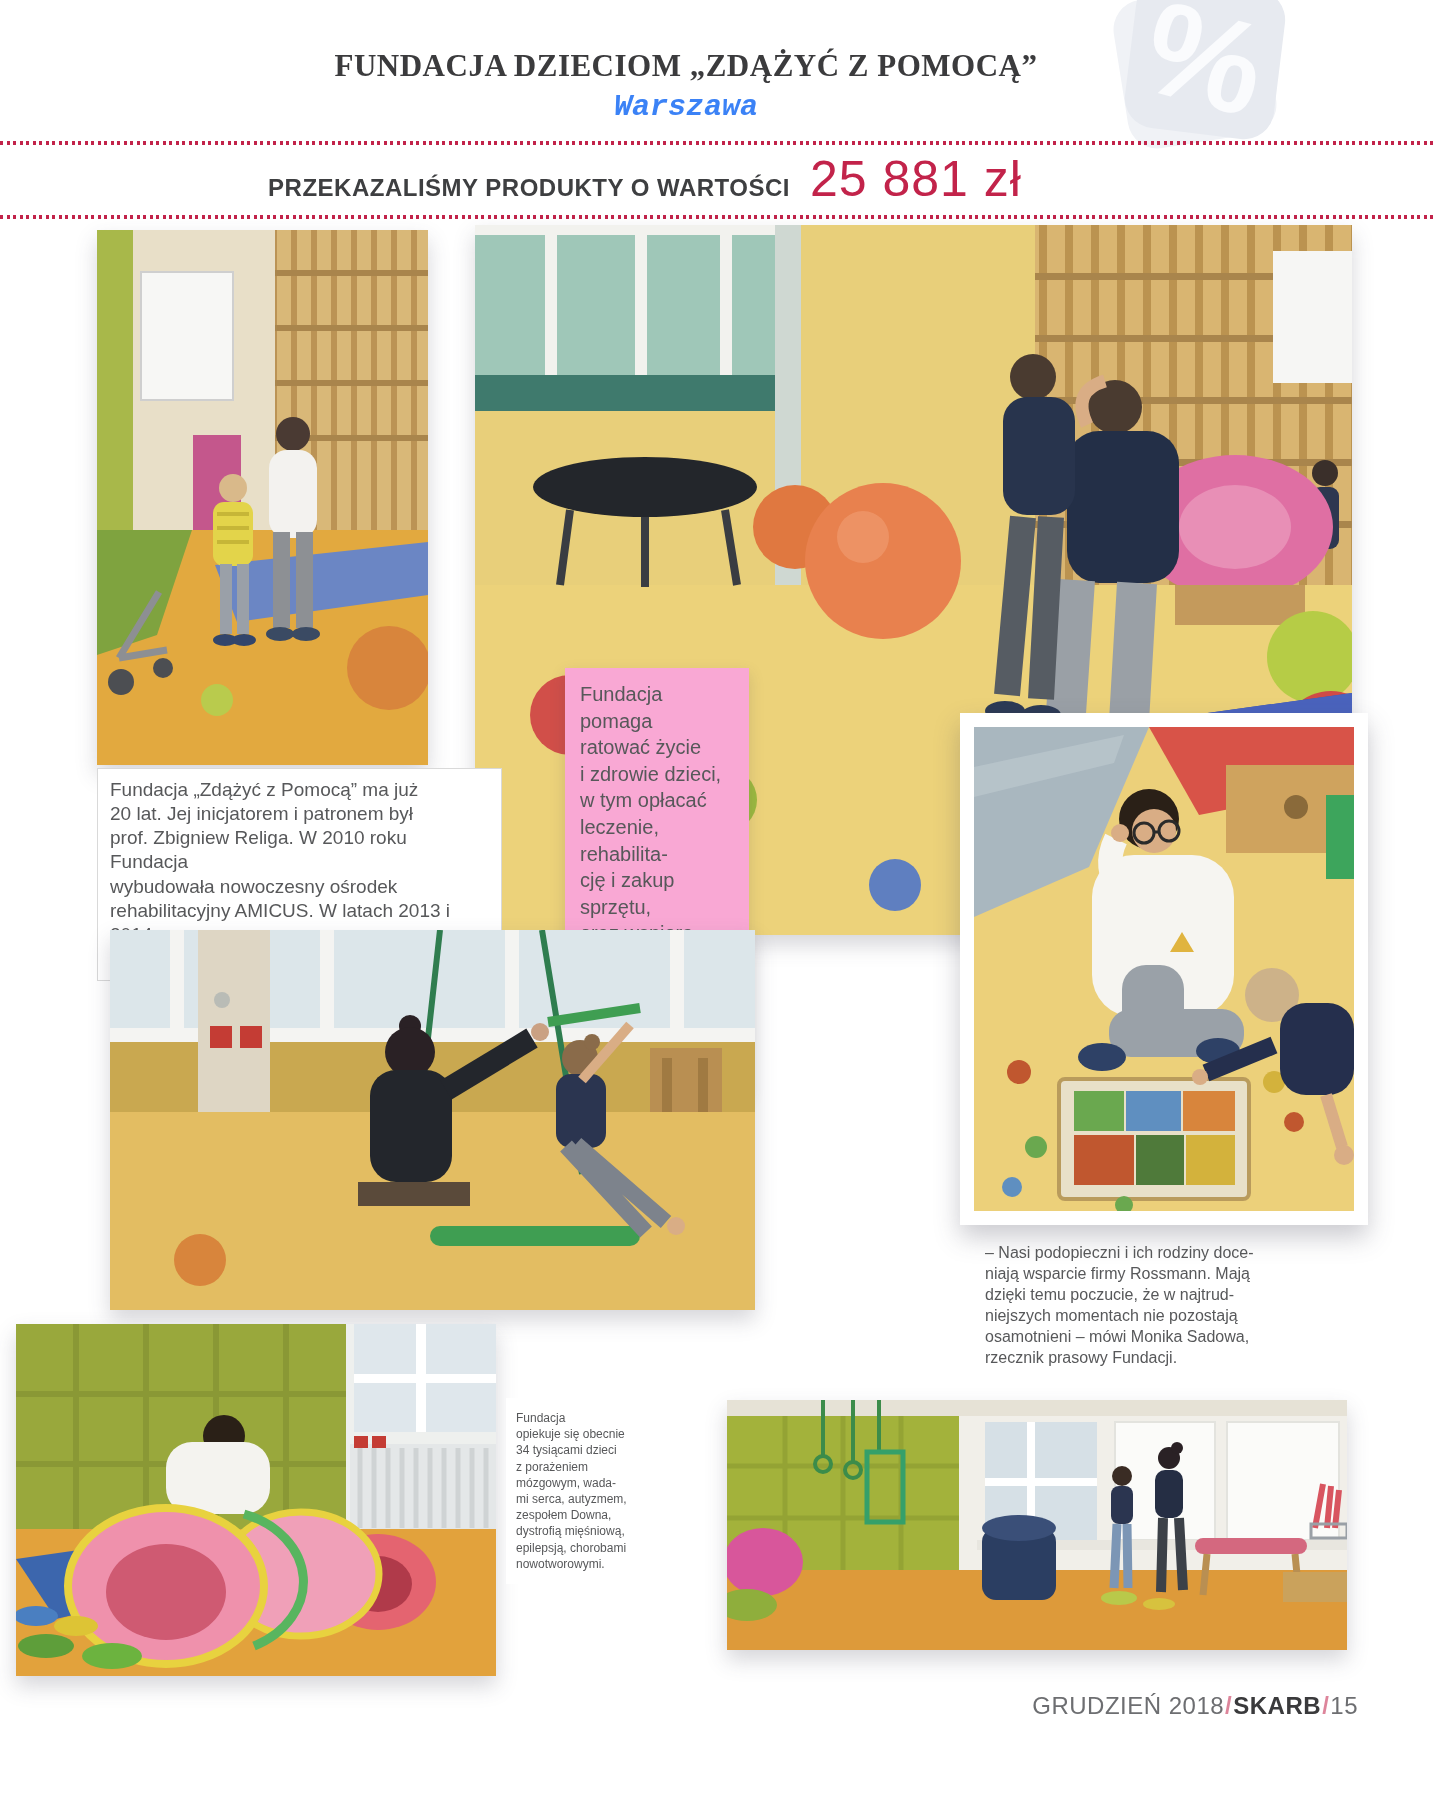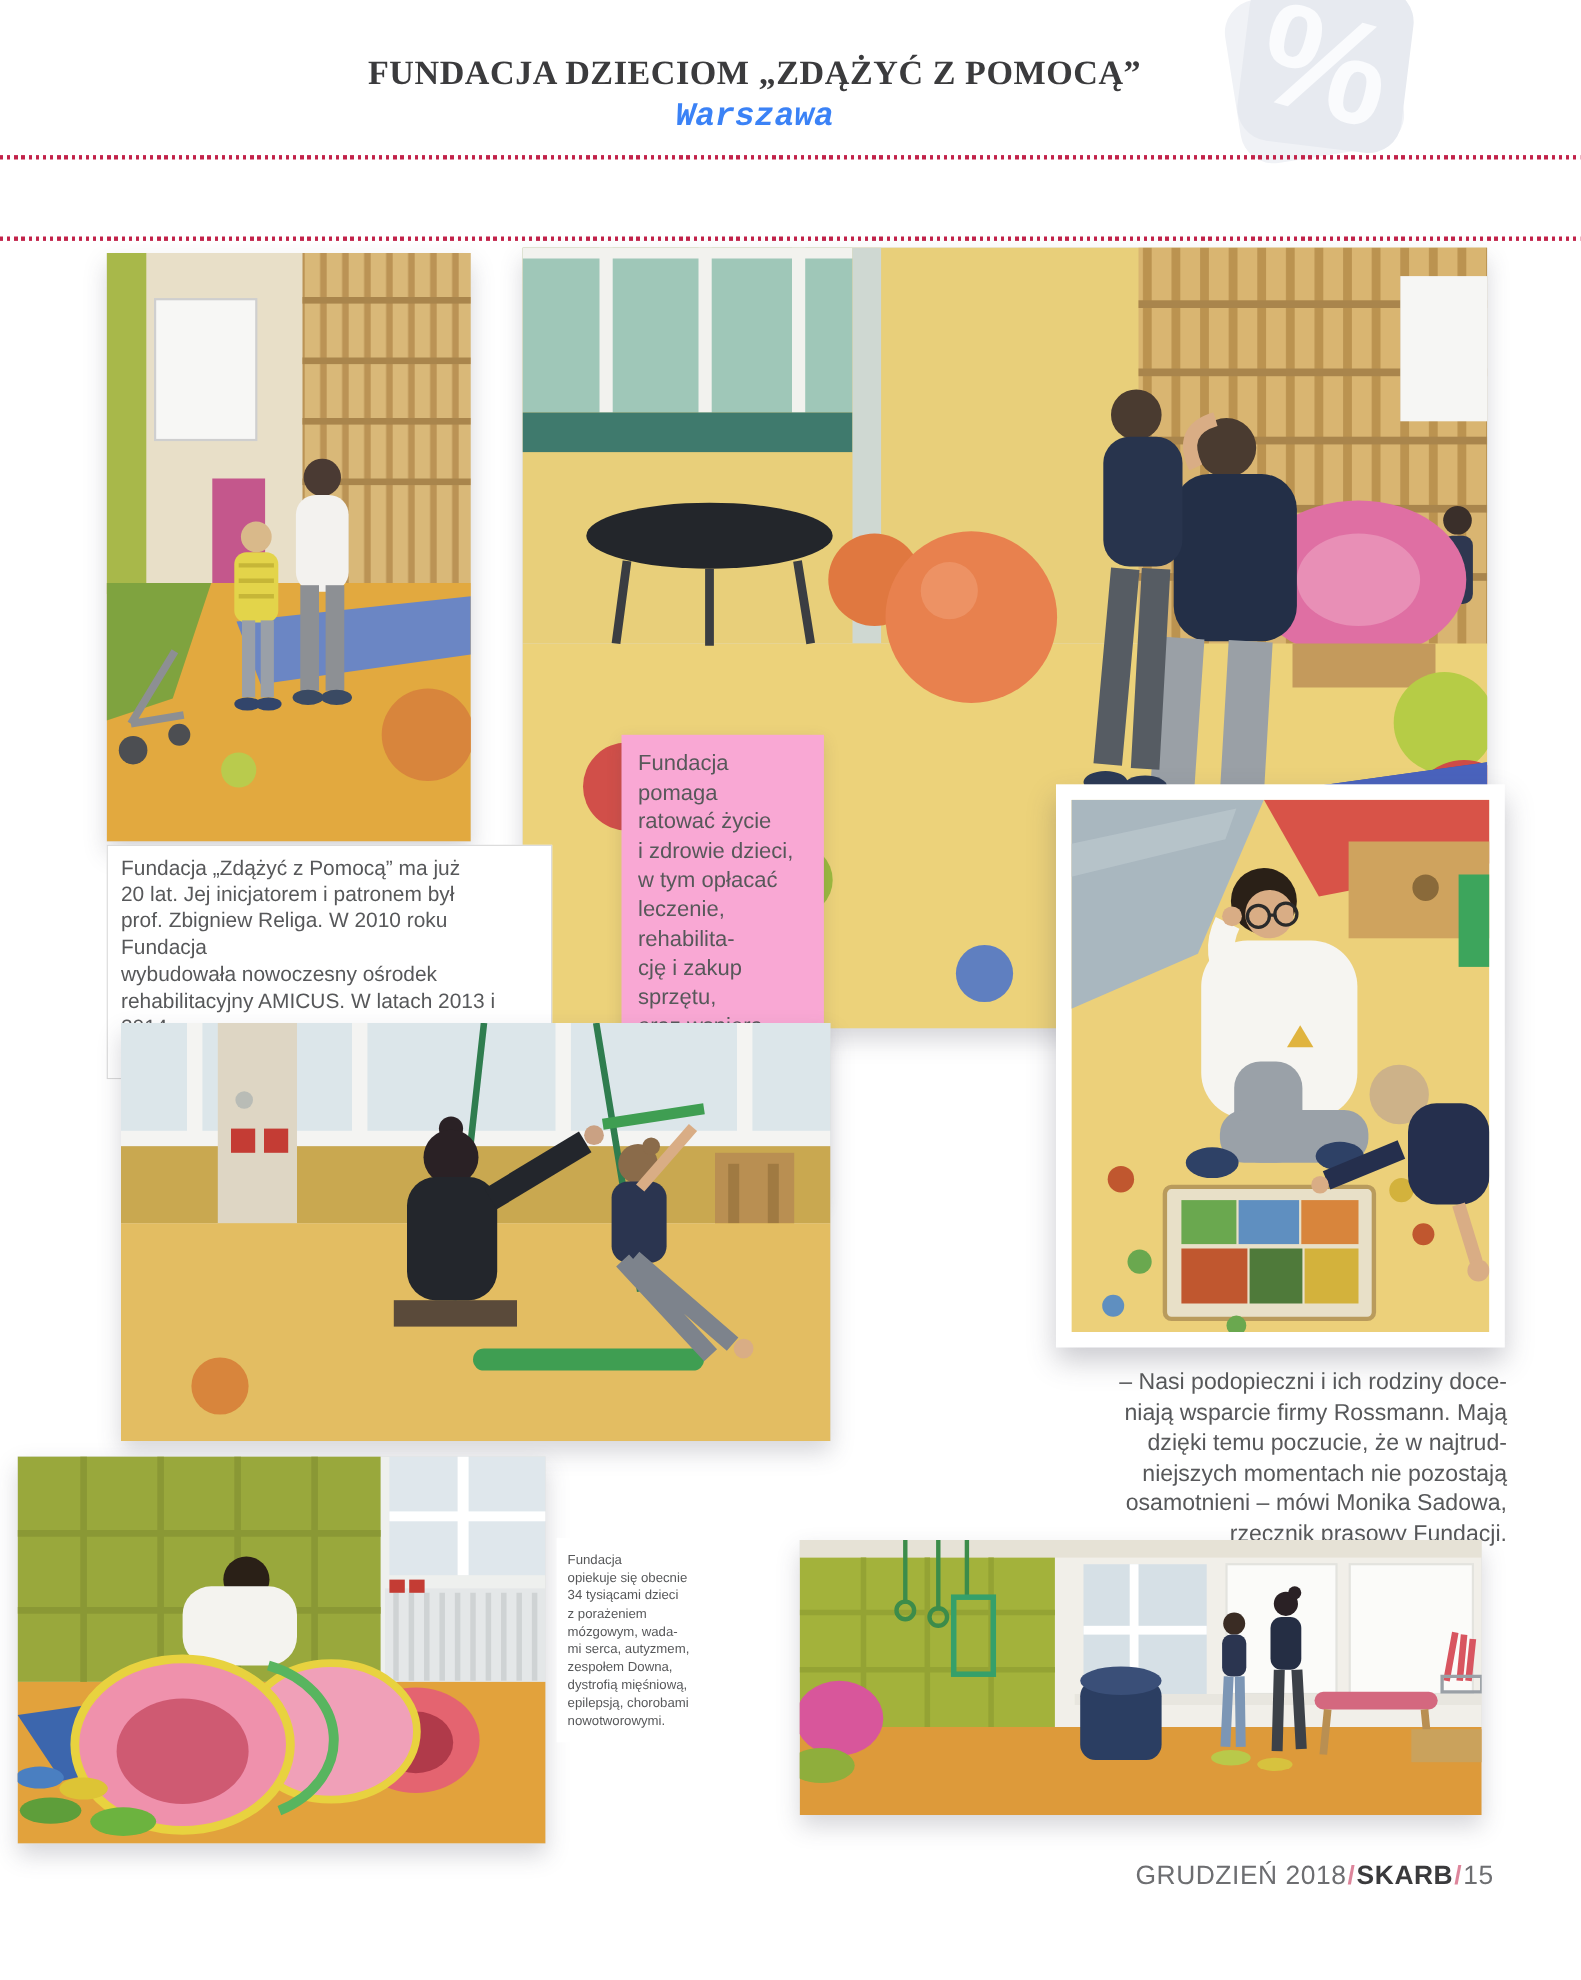--- a/index.html
+++ b/index.html
@@ -29,21 +29,21 @@
   .photo svg{display:block;width:100%;height:100%;}
   .framed{position:absolute;background:#ffffff;padding:14px;box-shadow:0 12px 24px rgba(70,70,85,.28);}
   .framed svg{display:block;width:100%;height:100%;}
   
   .lines{white-space:pre-line;}
   .tb{position:absolute;color:#57585a;}
   .tb1{left:97px;top:768px;width:405px;box-sizing:border-box;background:#fff;
        border:1px solid #d9d9d9;padding:9px 12px;font-size:19px;line-height:1.27;}
   .tb2{left:565px;top:668px;width:184px;box-sizing:border-box;background:#f9a8d4;
        padding:13px 15px;font-size:20px;line-height:1.33;box-shadow:0 6px 14px rgba(70,70,85,.18);}
-  .tb3{left:985px;top:1243px;width:385px;font-size:21px;line-height:1.31;text-align:right;}
+  .tb3{left:985px;top:1243px;width:385px;font-size:16px;line-height:1.31;}
   .tb4{left:506px;top:1398px;width:228px;box-sizing:border-box;background:#fff;
        padding:12px 10px;font-size:12px;line-height:1.35;}
   
   .footer{position:absolute;top:1692px;right:79px;font-size:24px;color:#6d6e71;letter-spacing:.5px;}
   .footer .mag{font-weight:bold;color:#3a3a3c;}
   .footer .slash{color:#c2234a;opacity:.55;font-weight:bold;padding:0 1px;}
 </style>
 </head>
 <body>
 
@@ -56,20 +56,26 @@
 
   <div class="pct-badge">
     <div class="sq1"></div>
     <div class="sq2">
       <span class="glyph">%</span>
     </div>
   </div>
 
   <div class="dotline dl1"></div>
 
+  <div class="donation">
+    <span class="inner">
+      <span class="label">PRZEKAZALIŚMY PRODUKTY O WARTOŚCI</span>
+      <span class="value">25 881 zł</span>
+    </span>
+  </div>
 
   <div class="dotline dl2"></div>
 
   <div class="photo" style="left:97px;top:230px;width:331px;height:535px;">
     <svg viewBox="0 0 331 535" preserveAspectRatio="none">
       <defs>
         <pattern id="lad1" width="20" height="535" patternUnits="userSpaceOnUse">
           <rect width="20" height="535" fill="#d9b878"></rect>
             <rect x="14" width="6" height="535" fill="#bb9355"></rect>
         </pattern>

